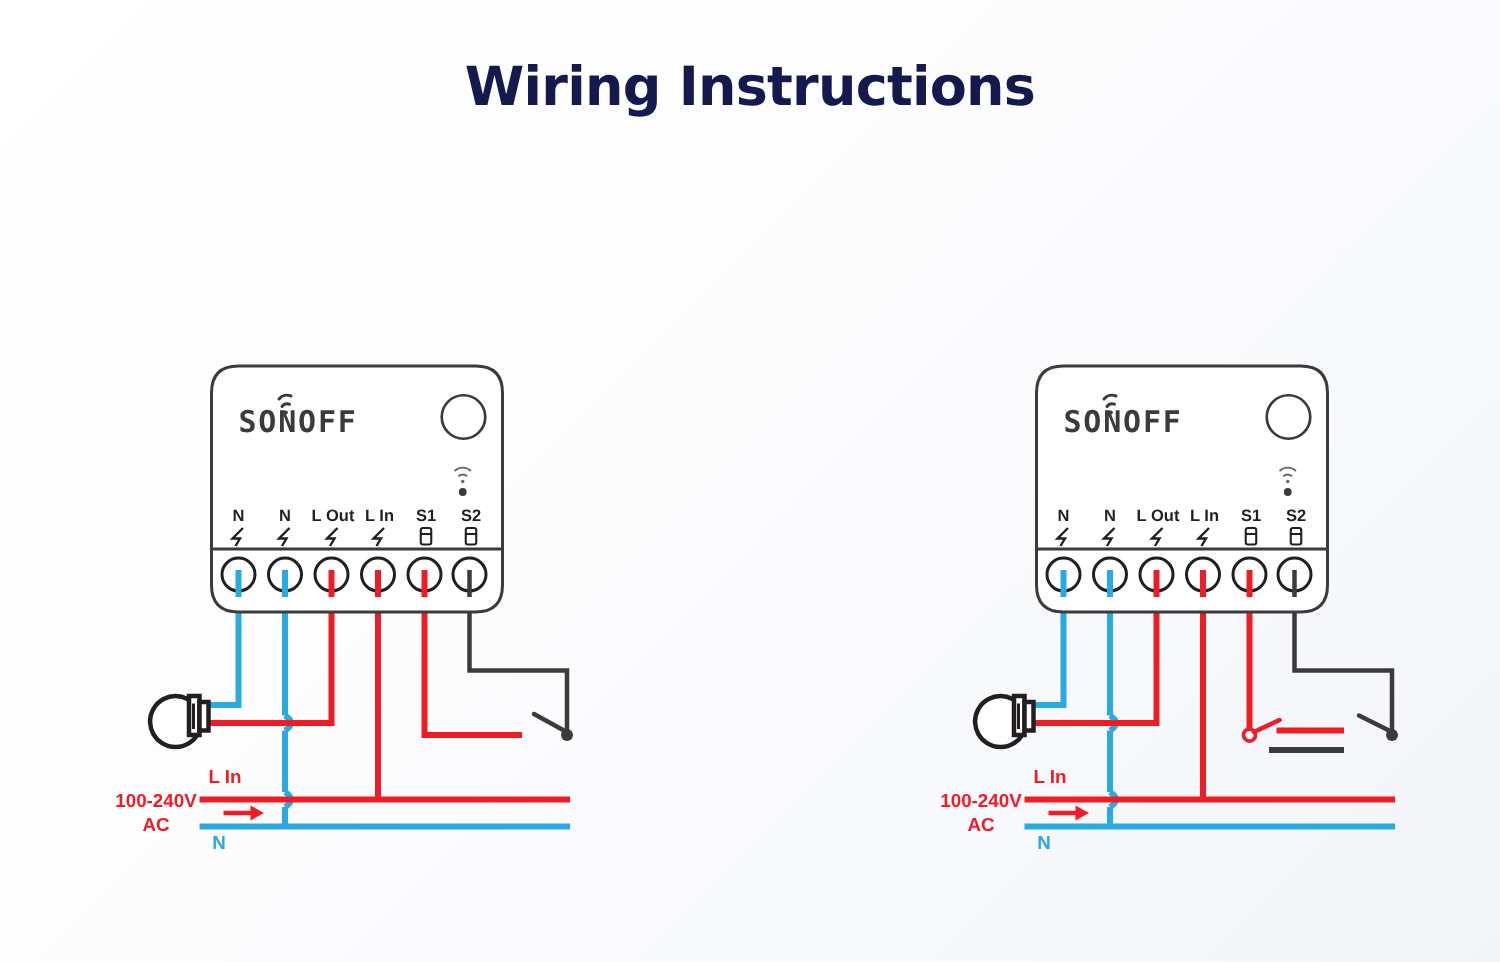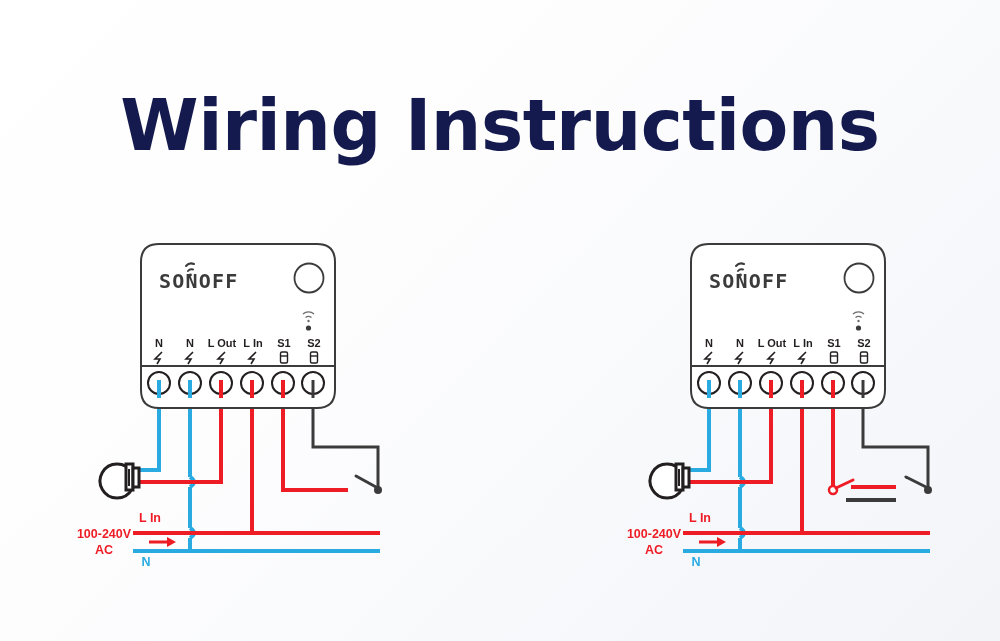--- a/index.html
+++ b/index.html
@@ -18,26 +18,25 @@
     position: relative;
     width: 1000px;
     height: 641px;
   }
   .title {
     position: absolute;
     left: 0;
     top: 38px;
     width: 1000px;
     text-align: center;
-    font-size: 71px;
+    font-size: 36px;
     font-weight: bold;
     letter-spacing: -0.5px;
     color: #141a4e;
     font-family: "DejaVu Sans", "Liberation Sans", sans-serif;
-    margin-top: 46px;
   }
   svg.diagram {
     position: absolute;
     left: 0;
     top: 0;
     width: 1000px;
     height: 641px;
   }
   text {
     font-family: "Liberation Sans", sans-serif;

